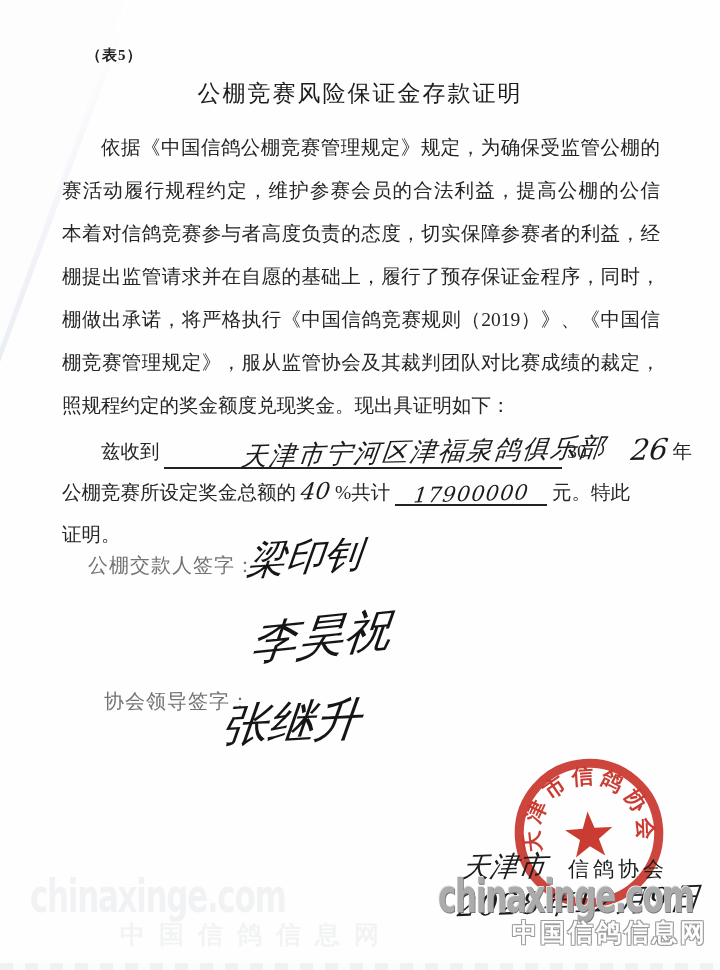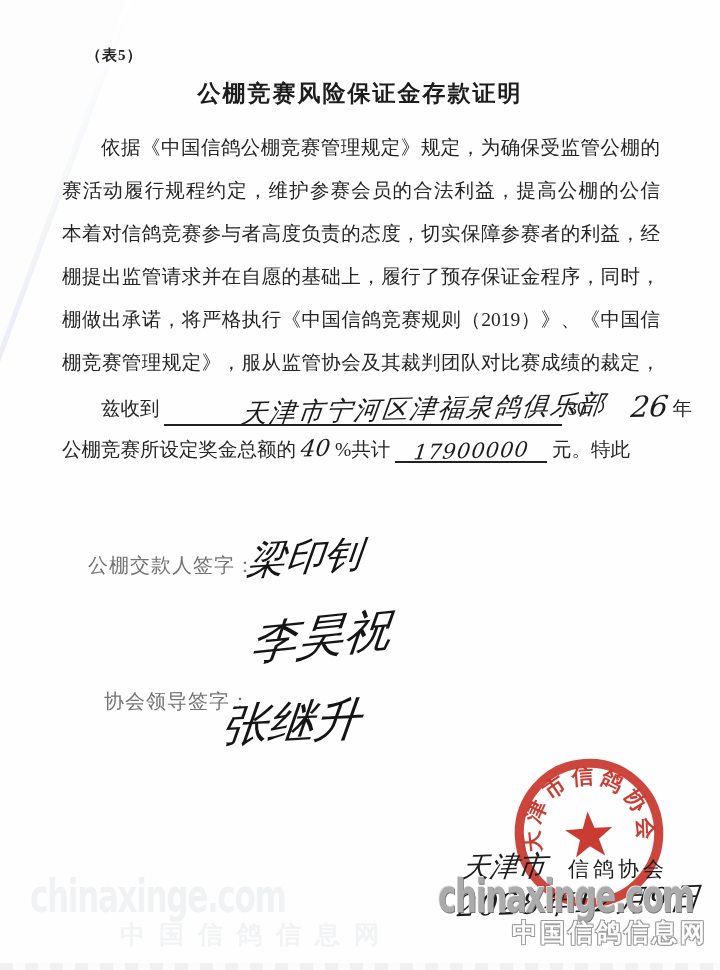--- a/index.html
+++ b/index.html
@@ -18,21 +18,21 @@
     position:absolute; top:0; left:0; width:126px; height:348px;
     background:linear-gradient(118deg,#fdfdfe 55%, #eef1f7 100%);
     clip-path:polygon(0 0, 126px 0, 0 348px);
   }
   .form-tag {
     position:absolute; left:86px; top:46px;
     font-size:15px; font-weight:bold; letter-spacing:1px;
   }
   .doc-title {
     position:absolute; left:0; top:78px; width:100%;
-    text-align:center; font-size:23px; font-weight:bold; letter-spacing:2px;
+    text-align:center; font-size:23px; font-weight:normal; letter-spacing:2px;
     color:#1d1d1d;
   }
   .body-text {
     position:absolute; left:62px; top:126px; width:598px;
     font-size:19.5px; line-height:43px; color:#252525;
   }
   .pline { text-align:justify; text-align-last:justify; height:43px; overflow:hidden; }
   .pline.first { text-indent:39px; }
   .pline.loose { text-align-last:left; }
   .rline { height:43px; white-space:nowrap; }
@@ -112,20 +112,21 @@
 
   <div class="doc-title">公棚竞赛风险保证金存款证明</div>
 
   <div class="body-text">
     <div class="pline first">依据《中国信鸽公棚竞赛管理规定》规定，为确保受监管公棚的竞</div>
     <div class="pline">赛活动履行规程约定，维护参赛会员的合法利益，提高公棚的公信力，</div>
     <div class="pline">本着对信鸽竞赛参与者高度负责的态度，切实保障参赛者的利益，经公</div>
     <div class="pline">棚提出监管请求并在自愿的基础上，履行了预存保证金程序，同时，公</div>
     <div class="pline">棚做出承诺，将严格执行《中国信鸽竞赛规则（2019）》、《中国信鸽公</div>
     <div class="pline">棚竞赛管理规定》，服从监管协会及其裁判团队对比赛成绩的裁定，依</div>
+    <div class="pline loose">照规程约定的奖金额度兑现奖金。现出具证明如下：</div>
 
     <div class="rline first">
       <span>兹收到</span>
       <span class="uline club">
         <span class="hw club-hw">天津市宁河区津福泉鸽俱乐部</span>
       </span>
       <span>30</span>
       <span class="hw year-hw">26</span>
       <span>年</span>
     </div>
@@ -133,20 +134,21 @@
     <div class="rline">
       <span>公棚竞赛所设定奖金总额的</span>
       <span class="hw pct-hw">40</span>
       <span>%共计</span>
       <span class="uline amount">
         <span class="hw amt-hw">17900000</span>
       </span>
       <span>元。特此</span>
     </div>
 
+    <div class="rline">证明。</div>
   </div>
 
   <div class="sig-row" style="top:552px;">公棚交款人签字：</div>
   <div class="sig-name hw sig1">梁印钊</div>
 
   <div class="sig-name hw sig2">李昊祝</div>
 
   <div class="sig-row" style="top:688px;margin-left:16px;">协会领导签字：</div>
   <div class="sig-name hw sig3">张继升</div>
 

